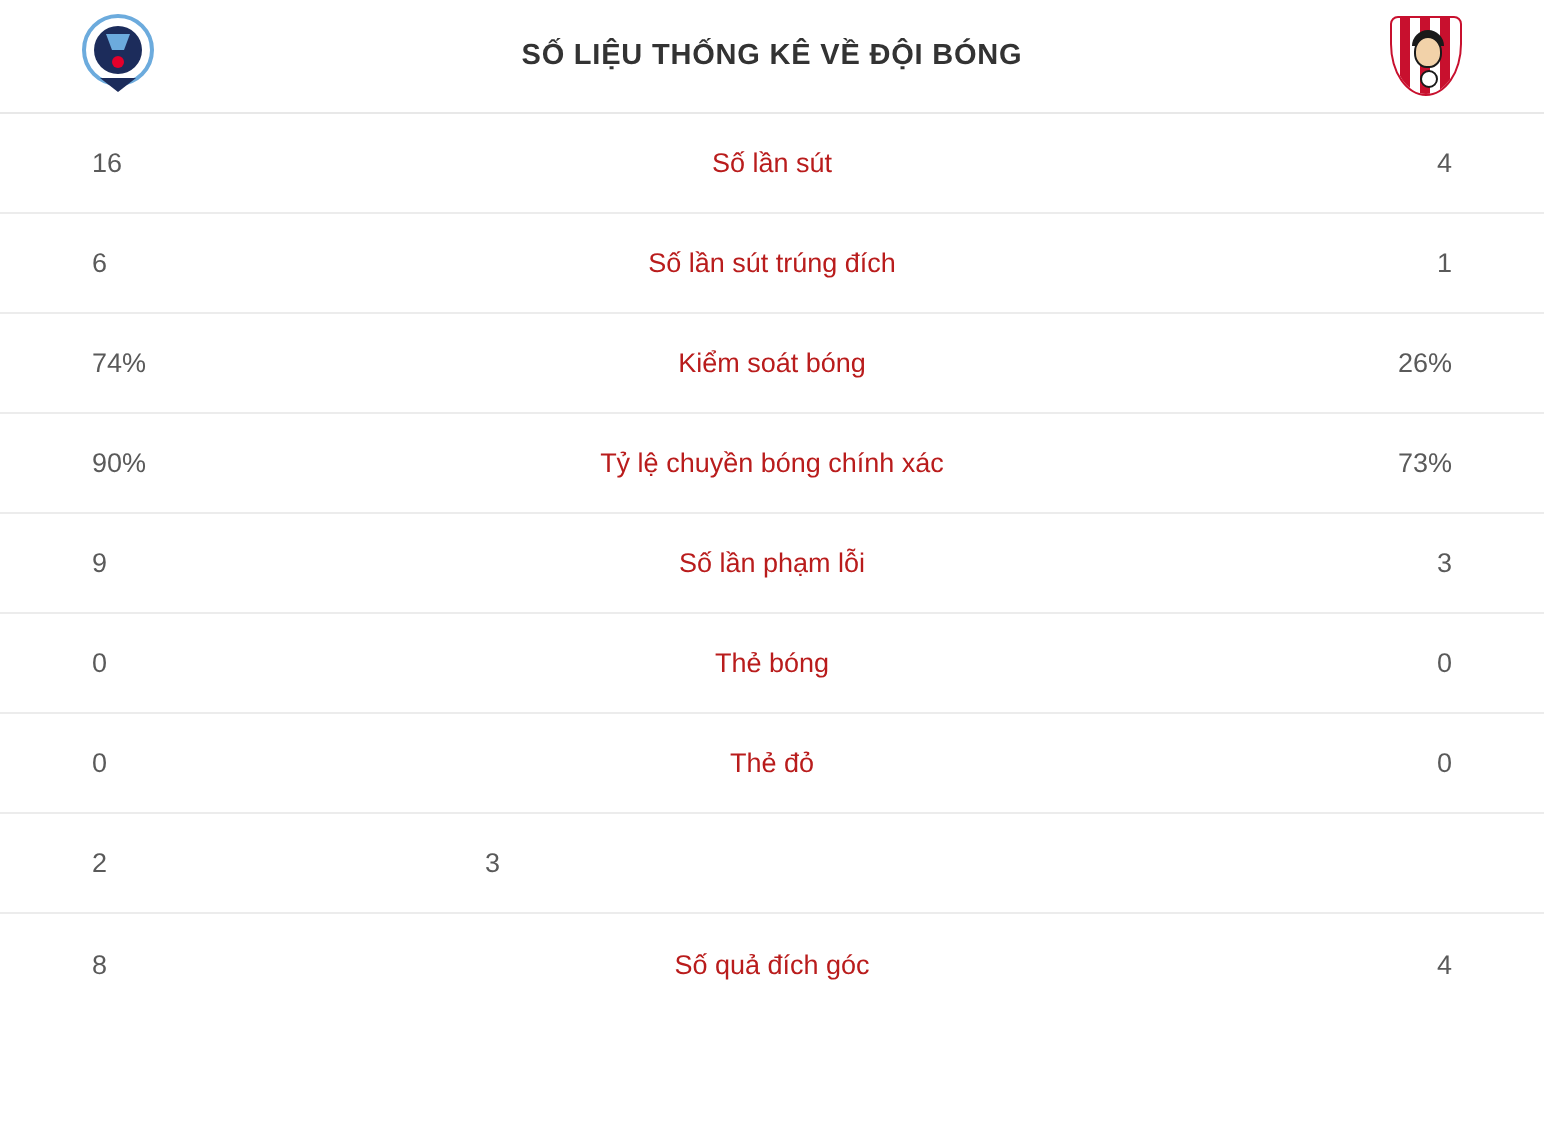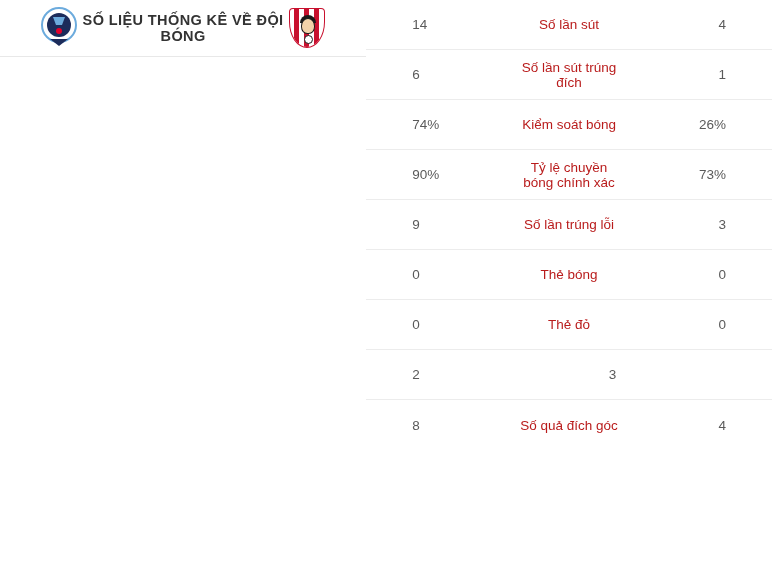--- a/index.html
+++ b/index.html
@@ -12,20 +12,21 @@
     height: 561px;
     background: #ffffff;
     font-family: "Liberation Sans", sans-serif;
     color: #4a4a4a;
     overflow: hidden;
   }
   .stats-panel {
     width: 772px;
     height: 561px;
     display: flex;
+    flex-direction: column;
   }
   
   .header {
     height: 57px;
     display: flex;
     align-items: center;
     justify-content: space-between;
     padding: 0 38px;
     border-bottom: 1px solid #e8e8e8;
   }
@@ -179,21 +180,21 @@
         <div class="hair"></div>
         <div class="face"></div>
         <div class="ball"></div>
       </div>
     </div>
   </div>
 
   <div class="rows">
 
     <div class="stat-row">
-      <div class="val home">14</div>
+      <div class="val home">16</div>
       <div class="label">Số lần sút</div>
       <div class="val away">4</div>
     </div>
 
     <div class="stat-row">
       <div class="val home">6</div>
       <div class="label">Số lần sút trúng đích</div>
       <div class="val away">1</div>
     </div>
 
@@ -205,21 +206,21 @@
 
 
     <div class="stat-row">
       <div class="val home">90%</div>
       <div class="label">Tỷ lệ chuyền bóng chính xác</div>
       <div class="val away">73%</div>
     </div>
 
     <div class="stat-row">
       <div class="val home">9</div>
-      <div class="label">Số lần trúng lỗi</div>
+      <div class="label">Số lần phạm lỗi</div>
       <div class="val away">3</div>
     </div>
 
     <div class="stat-row">
       <div class="val home">0</div>
       <div class="label">Thẻ bóng</div>
       <div class="val away">0</div>
     </div>
 
     <div class="stat-row">

